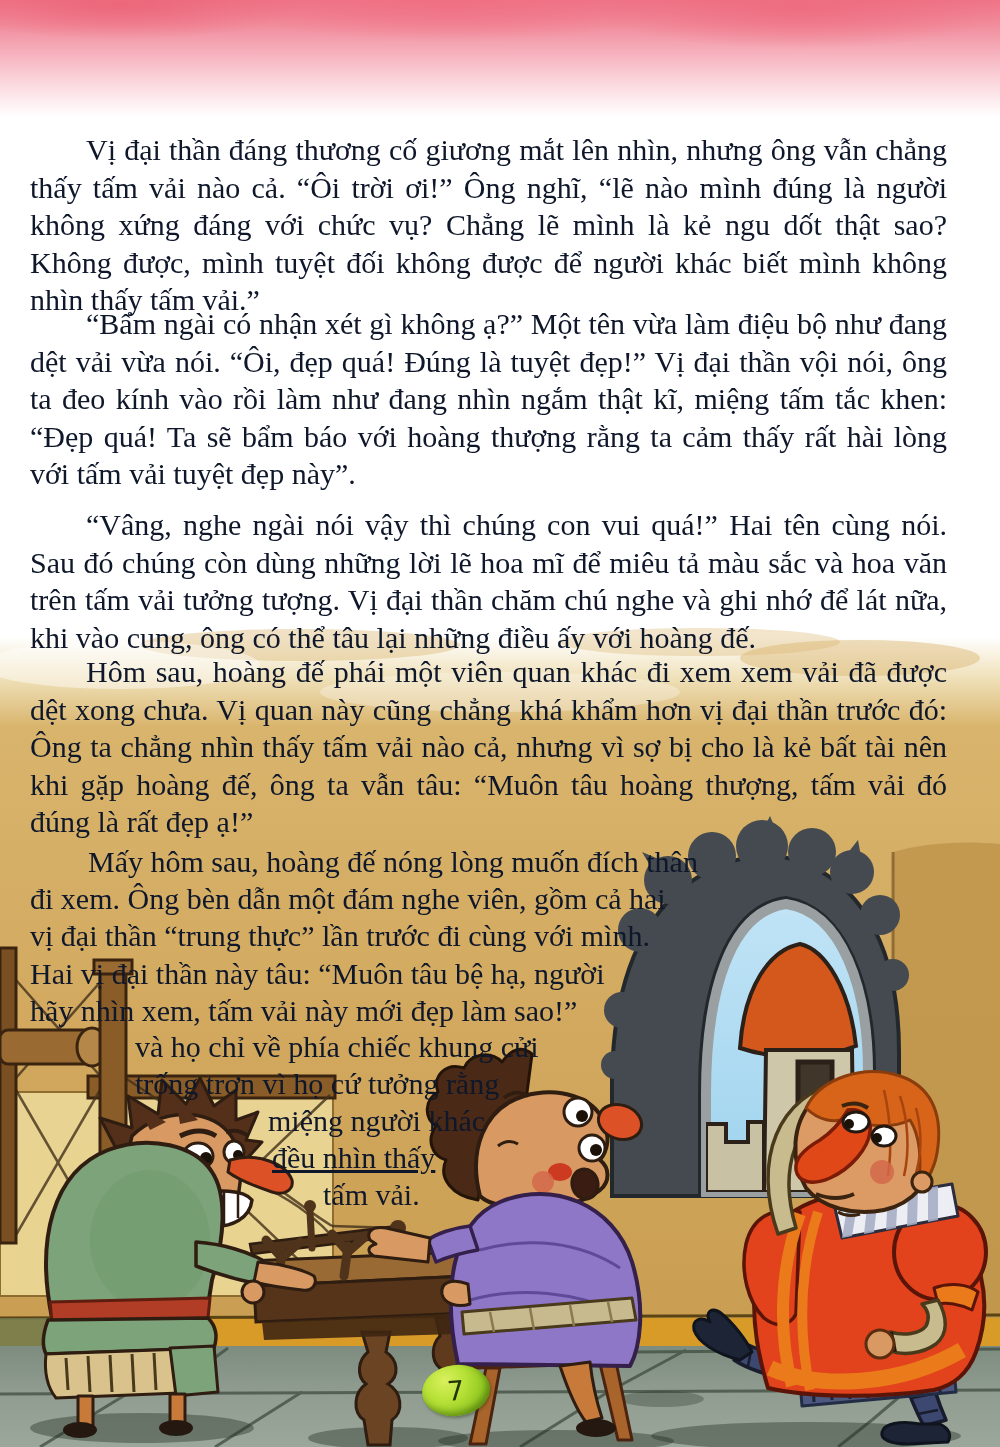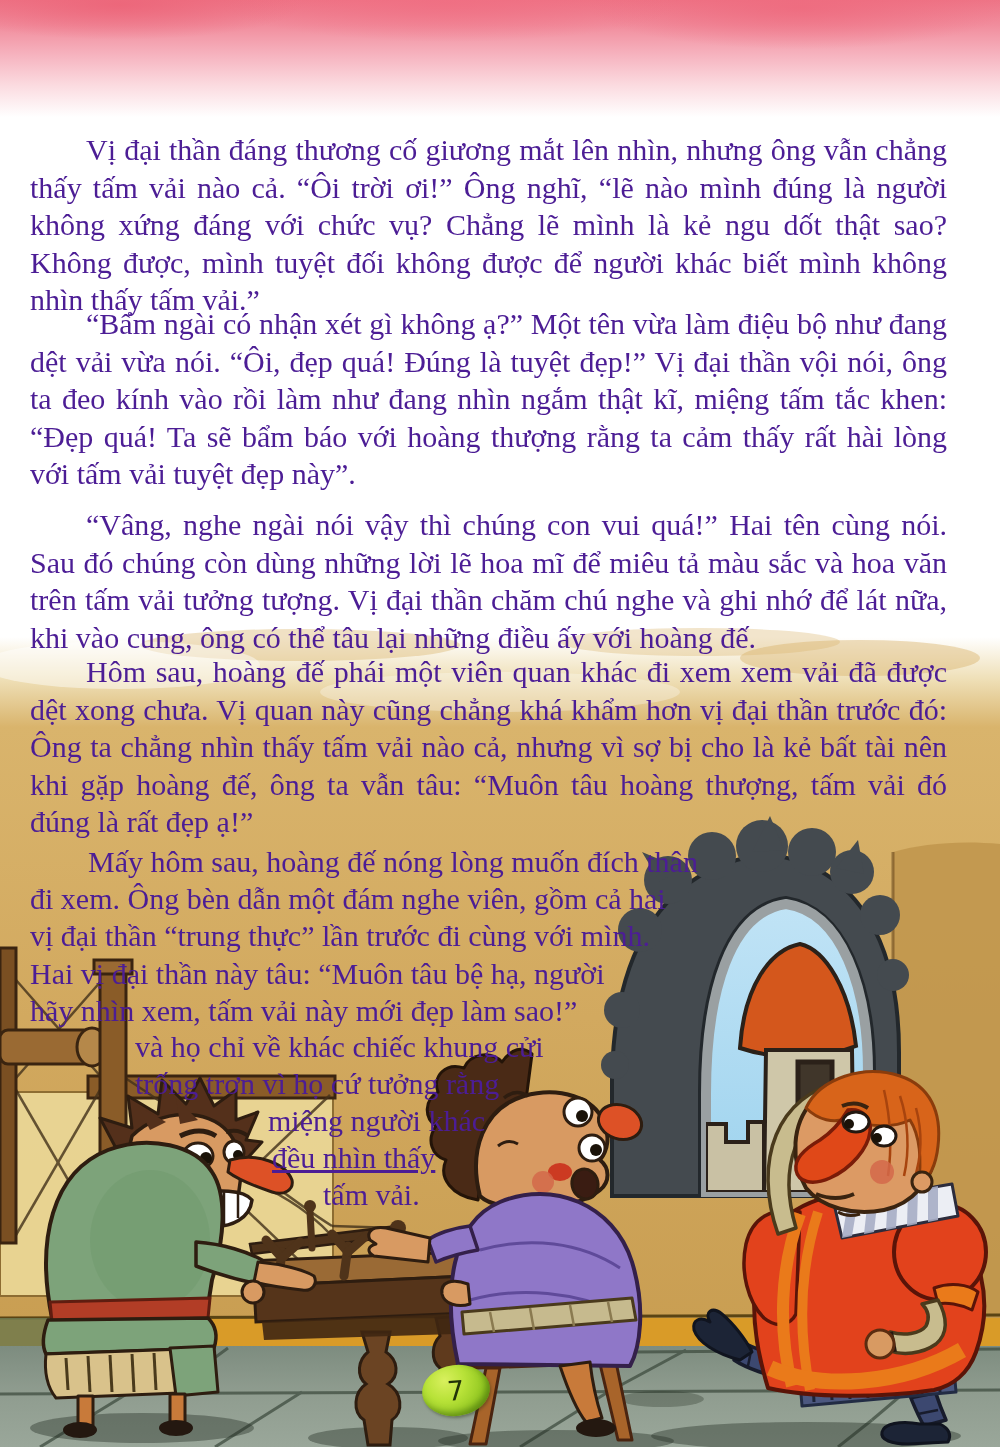--- a/index.html
+++ b/index.html
@@ -8,21 +8,21 @@
   
   .pink-header{position:absolute;left:0;top:0;width:1000px;height:122px;
     background:
       radial-gradient(ellipse 260px 50px at 12% 4%, rgba(236,100,120,.85), rgba(236,100,120,0) 70%),
       radial-gradient(ellipse 320px 55px at 45% 2%, rgba(240,110,130,.8), rgba(240,110,130,0) 72%),
       radial-gradient(ellipse 300px 60px at 80% 6%, rgba(238,105,125,.8), rgba(238,105,125,0) 70%),
       linear-gradient(180deg,#ee7486 0%,#f18c9c 20%,#f6b3bf 45%,#fbdbe0 70%,#ffffff 96%);}
   
   .illustration{position:absolute;left:0;top:0;width:1000px;height:1447px;}
   
-  .text-layer{position:absolute;left:0;top:0;width:1000px;height:1447px;color:#4c1d95;}
+  .text-layer{position:absolute;left:0;top:0;width:1000px;height:1447px;color:#0f172a;}
   .para{position:absolute;left:30px;width:917px;margin:0;font-size:30px;line-height:37.6px;
         text-align:justify;text-indent:56px;}
   .p1{top:131px;} .p2{top:305px;} .p3{top:506px;} .p4{top:653px;}
   .fline{position:absolute;margin:0;font-size:30px;line-height:34px;white-space:nowrap;}
   .fl0{left:88px; top:845px;}
   .fl1{left:30px; top:882px;}
   .fl2{left:30px; top:919px;}
   .fl3{left:30px; top:957px;}
   .fl4{left:30px; top:994px;}
   .fl5{left:135px;top:1030px;}
@@ -322,21 +322,21 @@
   <div class="text-layer">
     <p class="para p1">Vị đại thần đáng thương cố giương mắt lên nhìn, nhưng ông vẫn chẳng thấy tấm vải nào cả. “Ôi trời ơi!” Ông nghĩ, “lẽ nào mình đúng là người không xứng đáng với chức vụ? Chẳng lẽ mình là kẻ ngu dốt thật sao? Không được, mình tuyệt đối không được để người khác biết mình không nhìn thấy tấm vải.”</p>
     <p class="para p2">“Bẩm ngài có nhận xét gì không ạ?” Một tên vừa làm điệu bộ như đang dệt vải vừa nói. “Ôi, đẹp quá! Đúng là tuyệt đẹp!” Vị đại thần vội nói, ông ta đeo kính vào rồi làm như đang nhìn ngắm thật kĩ, miệng tấm tắc khen: “Đẹp quá! Ta sẽ bẩm báo với hoàng thượng rằng ta cảm thấy rất hài lòng với tấm vải tuyệt đẹp này”.</p>
     <p class="para p3">“Vâng, nghe ngài nói vậy thì chúng con vui quá!” Hai tên cùng nói. Sau đó chúng còn dùng những lời lẽ hoa mĩ để miêu tả màu sắc và hoa văn trên tấm vải tưởng tượng. Vị đại thần chăm chú nghe và ghi nhớ để lát nữa, khi vào cung, ông có thể tâu lại những điều ấy với hoàng đế.</p>
     <p class="para p4">Hôm sau, hoàng đế phái một viên quan khác đi xem xem vải đã được dệt xong chưa. Vị quan này cũng chẳng khá khẩm hơn vị đại thần trước đó: Ông ta chẳng nhìn thấy tấm vải nào cả, nhưng vì sợ bị cho là kẻ bất tài nên khi gặp hoàng đế, ông ta vẫn tâu: “Muôn tâu hoàng thượng, tấm vải đó đúng là rất đẹp ạ!”</p>
     <div class="fline fl0">Mấy hôm sau, hoàng đế nóng lòng muốn đích thân</div>
     <div class="fline fl1">đi xem. Ông bèn dẫn một đám nghe viên, gồm cả hai</div>
     <div class="fline fl2">vị đại thần “trung thực” lần trước đi cùng với mình.</div>
     <div class="fline fl3">Hai vị đại thần này tâu: “Muôn tâu bệ hạ, người</div>
     <div class="fline fl4">hãy nhìn xem, tấm vải này mới đẹp làm sao!”</div>
-    <div class="fline fl5">và họ chỉ về khác chiếc khung cửi</div>
+    <div class="fline fl5">và họ chỉ về phía chiếc khung cửi</div>
     <div class="fline fl6">trống trơn vì họ cứ tưởng rằng</div>
     <div class="fline fl7">miệng người khác</div>
     <div class="fline fl8">đều nhìn thấy</div>
     <div class="fline fl9">tấm vải.</div>
   </div>
 
   <div class="page-badge">
     <span>7</span>
   </div>
 

